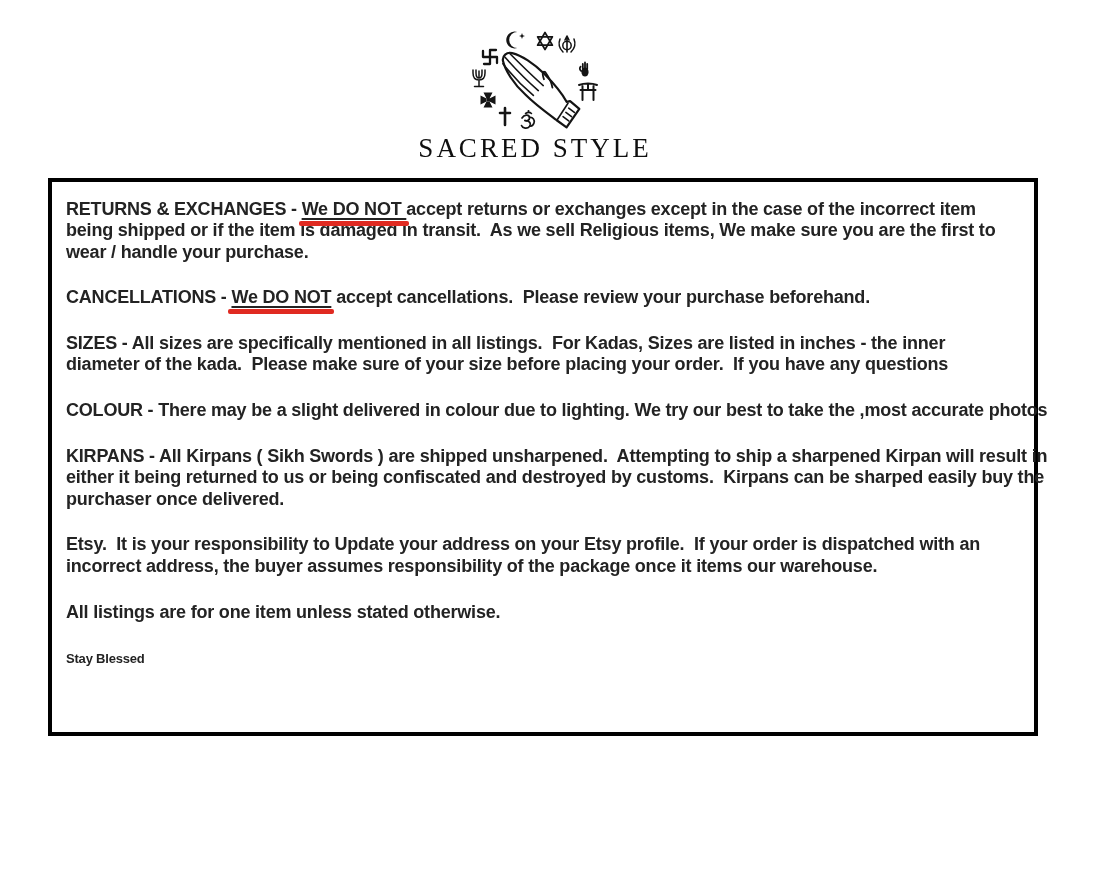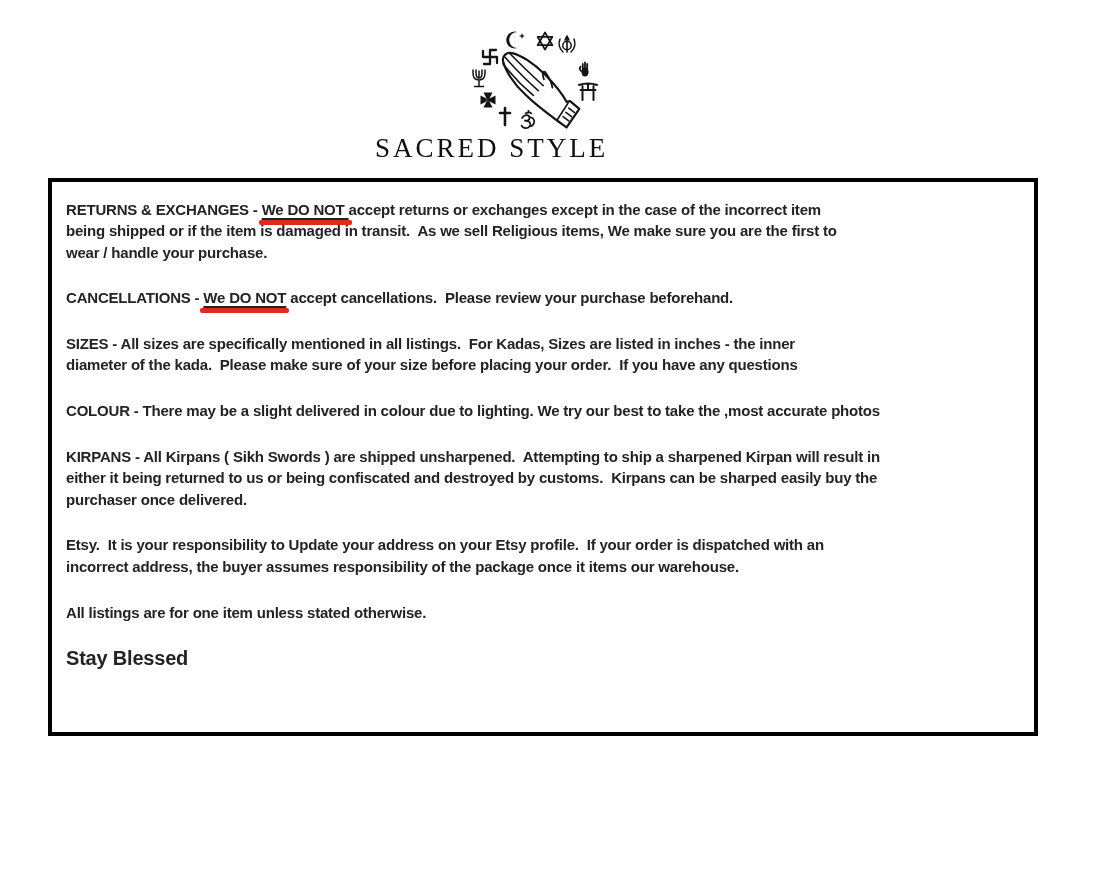--- a/index.html
+++ b/index.html
@@ -2,46 +2,46 @@
 <html><head>
 <meta charset="utf-8">
 <style>
   html,body{margin:0;padding:0;}
   body{
     width:1115px;height:883px;background:#ffffff;position:relative;overflow:hidden;
     font-family:"Liberation Sans", sans-serif;
   }
   .logo-wrap{position:absolute;left:452px;top:12px;width:166px;height:122px;}
   .brand-name{
-    position:absolute;left:375px;top:133px;width:320px;
+    position:absolute;left:375px;top:133px;width:320px;text-align:center;
     font-family:"Liberation Serif", serif;font-size:27px;font-weight:400;
     letter-spacing:3px;color:#0f0f0f;white-space:pre;
   }
   .policy-box{
     position:absolute;left:48px;top:178px;width:990px;height:558px;
     box-sizing:border-box;border:4px solid #000000;background:#ffffff;
     padding:17px 6px 0 14px;
   }
   .para{margin:0 0 24.5px 0;}
   .para-colour{margin-top:6px;}
   .line{
-    display:block;white-space:pre;font-weight:bold;font-size:15px;
+    display:block;white-space:pre;font-weight:bold;font-size:18px;
     line-height:21.3px;color:#232323;letter-spacing:-0.2px;
   }
   .hl{
     position:relative;
     text-decoration:underline;
     text-decoration-thickness:1.5px;
     text-underline-offset:3px;
   }
   .hl::after{
     content:"";position:absolute;left:-3px;right:-3px;bottom:-7px;height:5px;
     background:#e02a21;border-radius:2px;
   }
-  .signoff .line{font-size:20px;line-height:23px;}
+  .signoff .line{font-size:13px;line-height:23px;}
   svg .ln{fill:none;stroke:#141414;stroke-linecap:round;stroke-linejoin:round;}
 </style>
 </head>
 <body>
 
 <div>
 
   <div class="logo-wrap">
     <svg width="166" height="122" viewBox="0 0 166 122">
 

